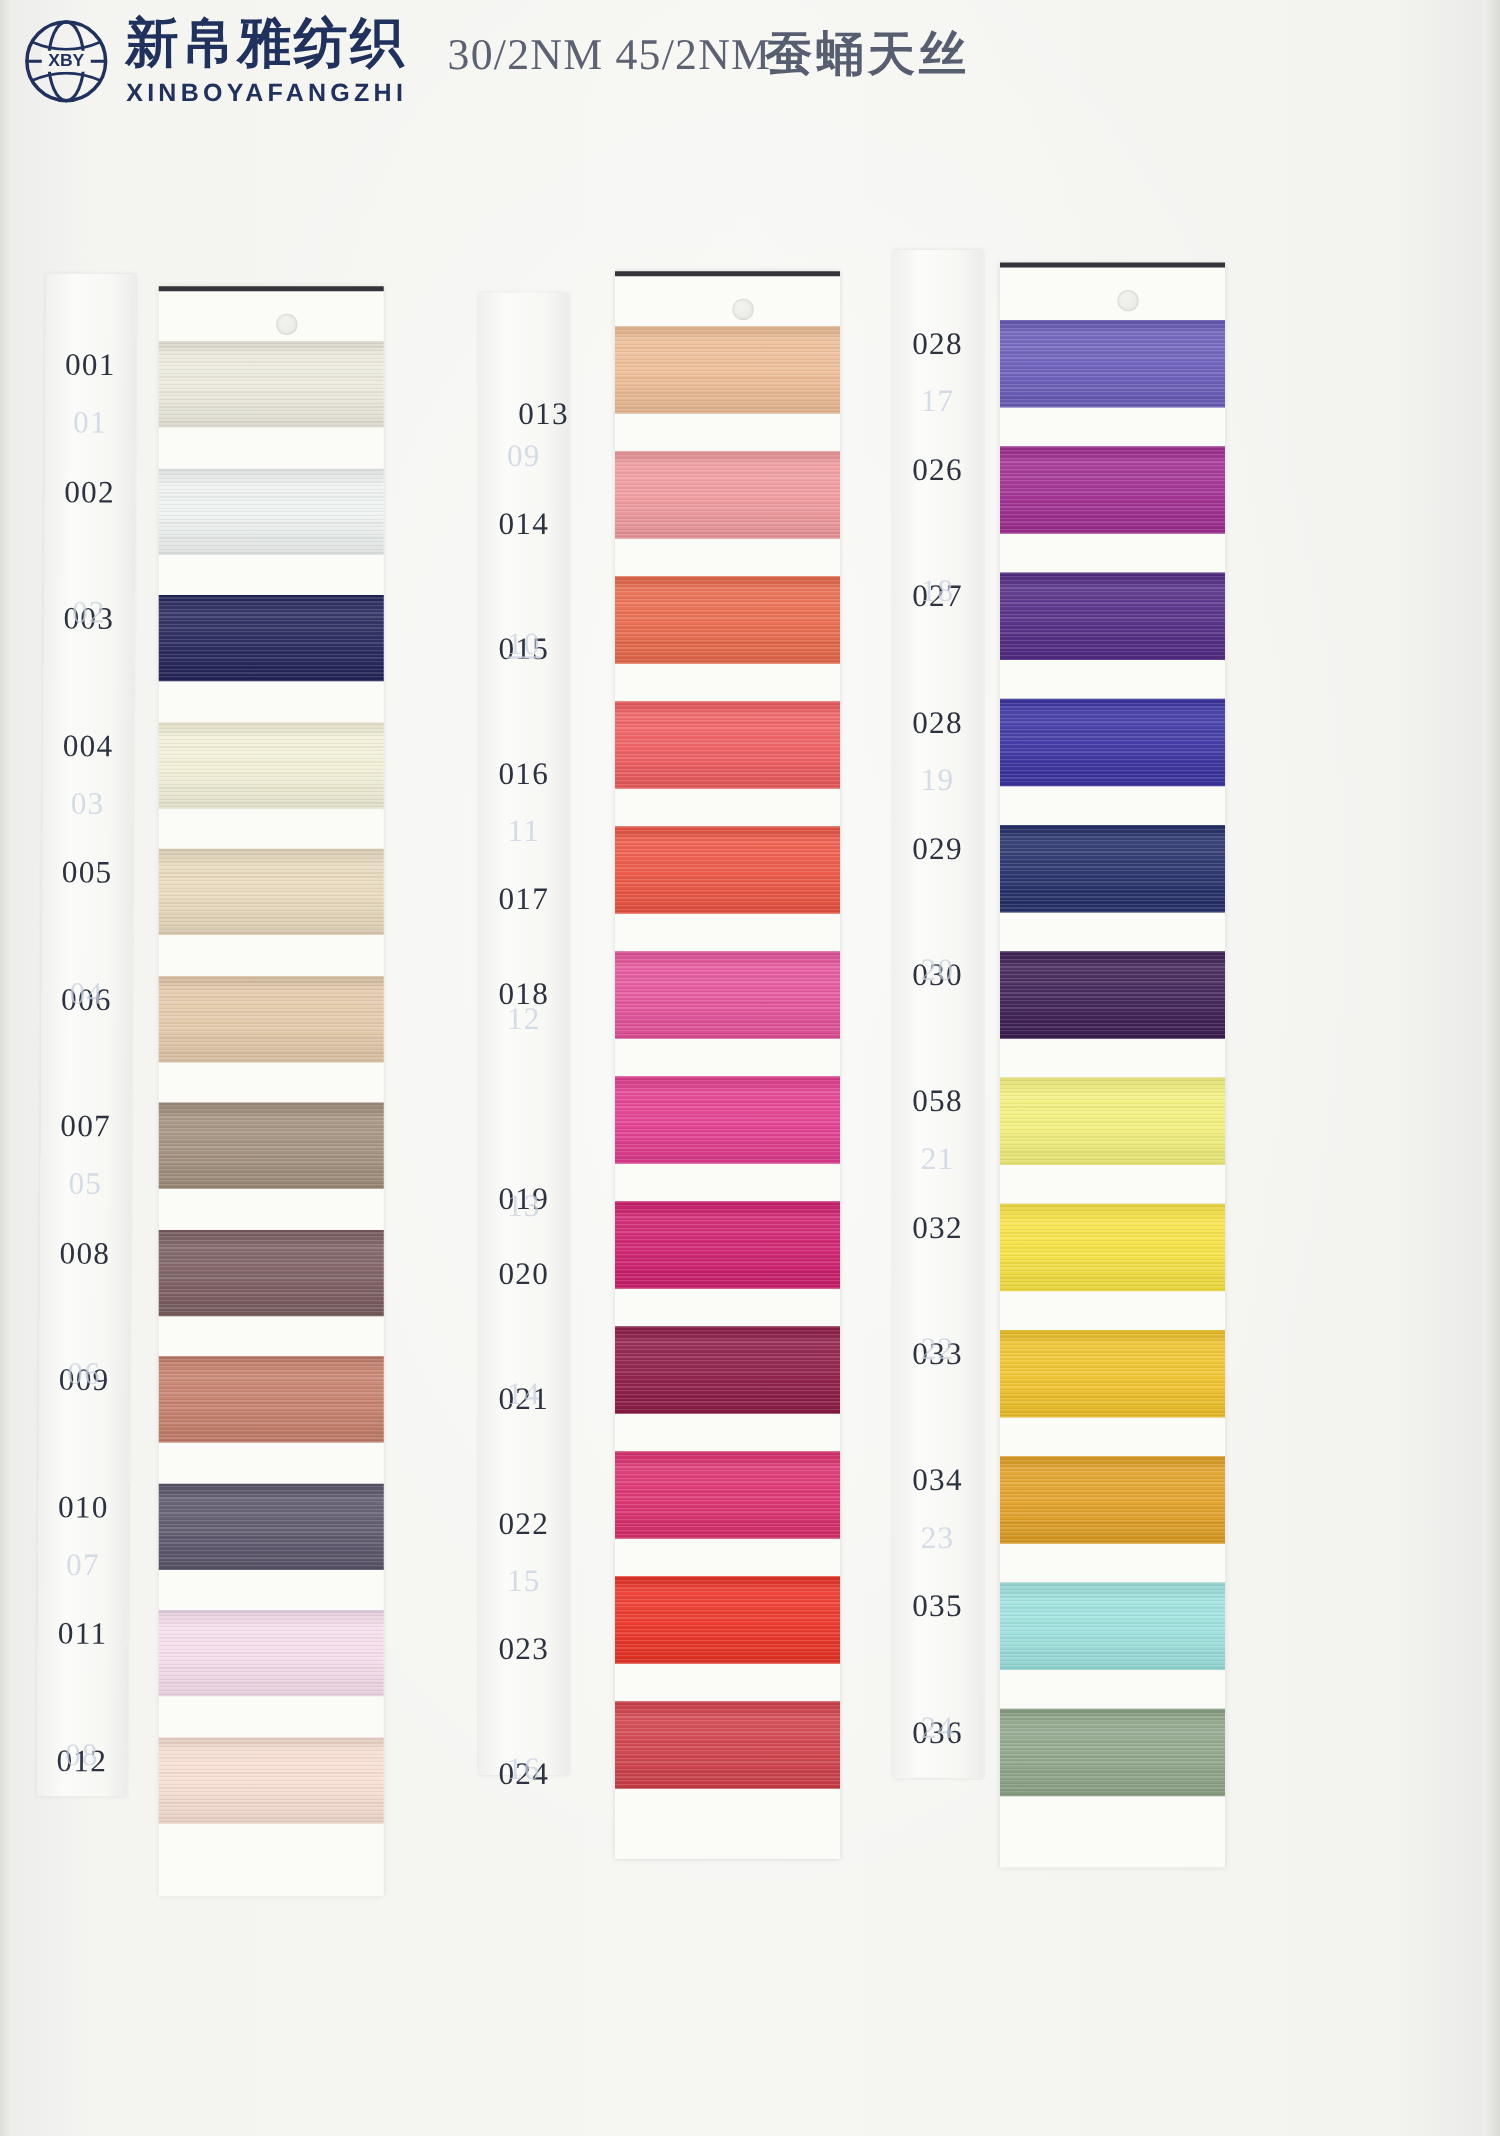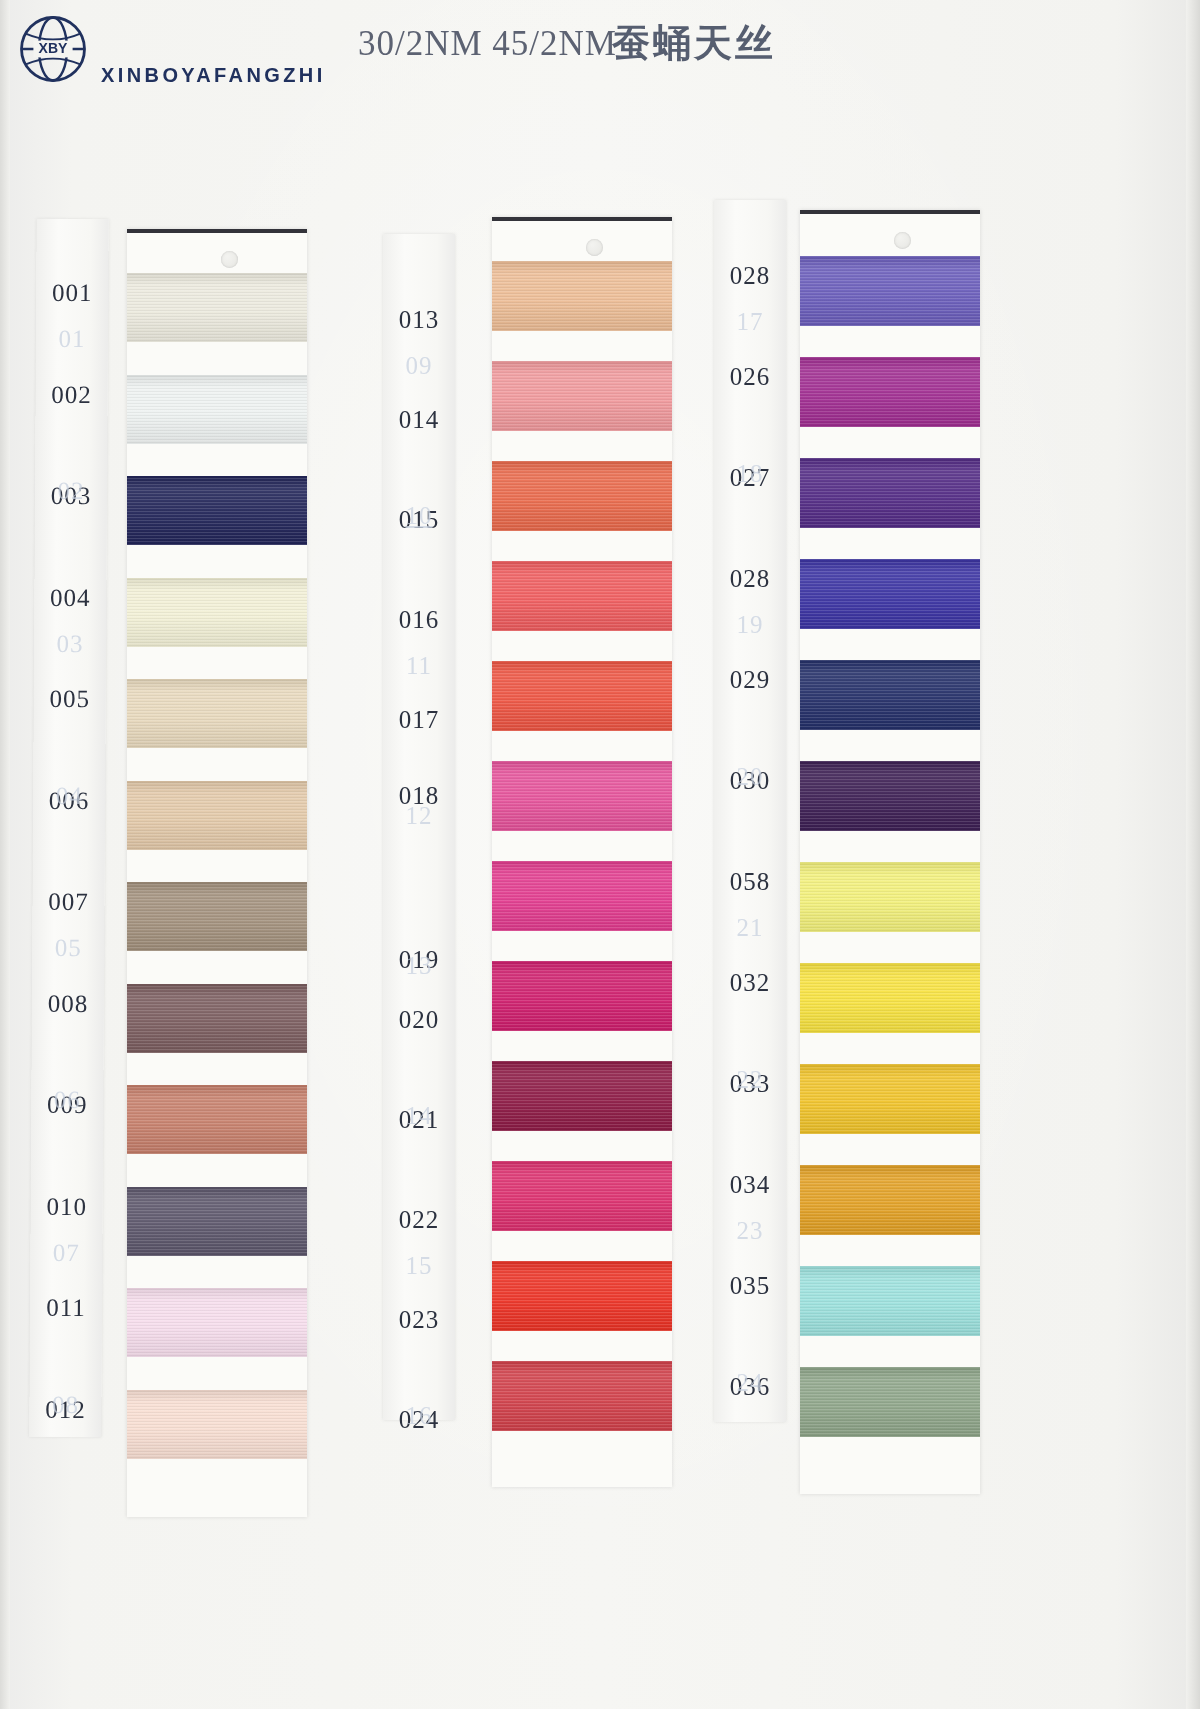--- a/index.html
+++ b/index.html
@@ -92,20 +92,21 @@
 <div id="header">
   <svg id="logo-globe" viewBox="0 0 100 100">
     <circle cx="50" cy="50" r="45" fill="none" stroke="#20315e" stroke-width="4"></circle>
     <ellipse cx="50" cy="50" rx="20" ry="45" fill="none" stroke="#20315e" stroke-width="3.5"></ellipse>
     <line x1="5" y1="50" x2="95" y2="50" stroke="#20315e" stroke-width="3.5"></line>
     <path d="M11 28 Q50 45 89 28" fill="none" stroke="#20315e" stroke-width="3"></path>
     <path d="M11 72 Q50 55 89 72" fill="none" stroke="#20315e" stroke-width="3"></path>
     <rect x="22" y="38" width="56" height="24" fill="#f4f4f1"></rect>
     <text x="50" y="56" text-anchor="middle" font-family="Liberation Sans, sans-serif" font-size="20" font-weight="bold" fill="#20315e">XBY</text>
   </svg>
+  <div id="brand-cn">新帛雅纺织</div>
   <div id="brand-en">XINBOYAFANGZHI</div>
   <div id="spec-line">30/2NM  45/2NM</div>
   <div id="spec-name">蚕蛹天丝</div>
 </div>
 
 <div id="groups">
     <div class="label-strip slant" style="left: 33px; top: 219px; height: 1218px;">
       <div class="label" style="top: 60px;">001</div>
       <div class="label" style="top: 161.5px;">002</div>
       <div class="label" style="top: 263px;">003</div>
@@ -161,21 +162,21 @@
         <div class="fill" style="background: rgb(92, 86, 107);"></div>
       </div>
       <div class="swatch" style="top: 1059px; height: 69px;">
         <div class="fill" style="background: rgb(246, 221, 236);"></div>
       </div>
       <div class="swatch" style="top: 1160.5px; height: 69px;">
         <div class="fill" style="background: rgb(248, 222, 210);"></div>
       </div>
     </div>
     <div class="label-strip" style="left: 383px; top: 234px; height: 1186px;">
-      <div class="label" style="top: 72px;">013</div>
+      <div class="label" style="top: 84px; text-align: right;">013</div>
       <div class="label" style="top: 172px;">014</div>
       <div class="label" style="top: 272px;">015</div>
       <div class="label" style="top: 372px;">016</div>
       <div class="label" style="top: 472px;">017</div>
       <div class="label" style="top: 548px;">018</div>
       <div class="label" style="top: 672px; margin-top: 40px;">019</div>
       <div class="label" style="top: 772px;">020</div>
       <div class="label" style="top: 872px;">021</div>
       <div class="label" style="top: 972px;">022</div>
       <div class="label" style="top: 1072px;">023</div>

